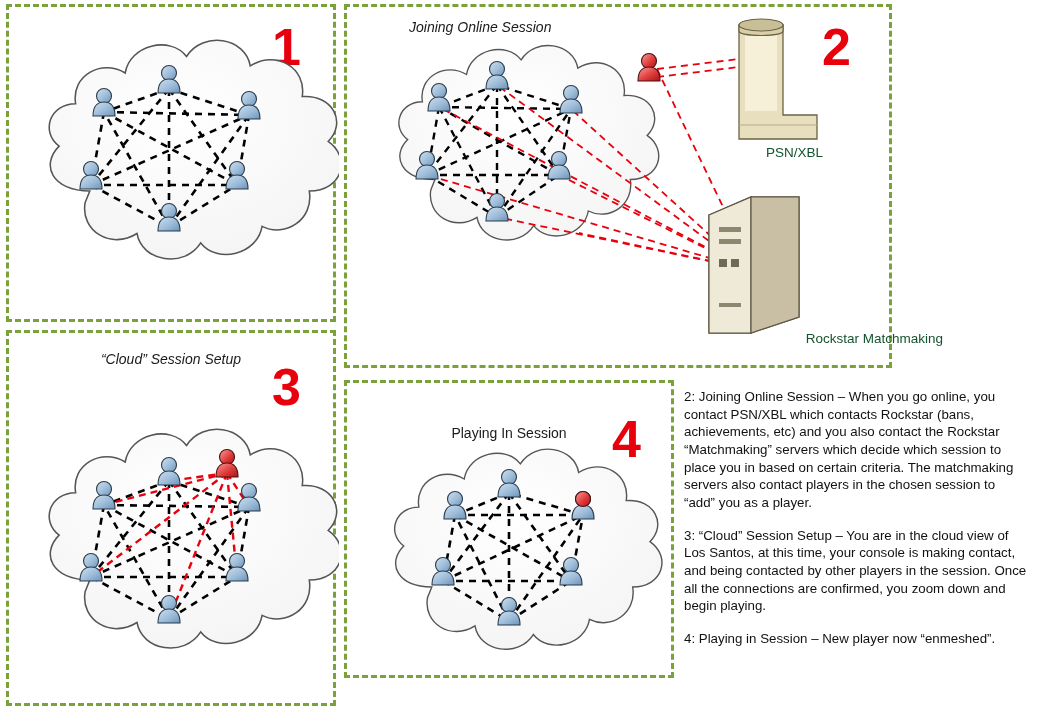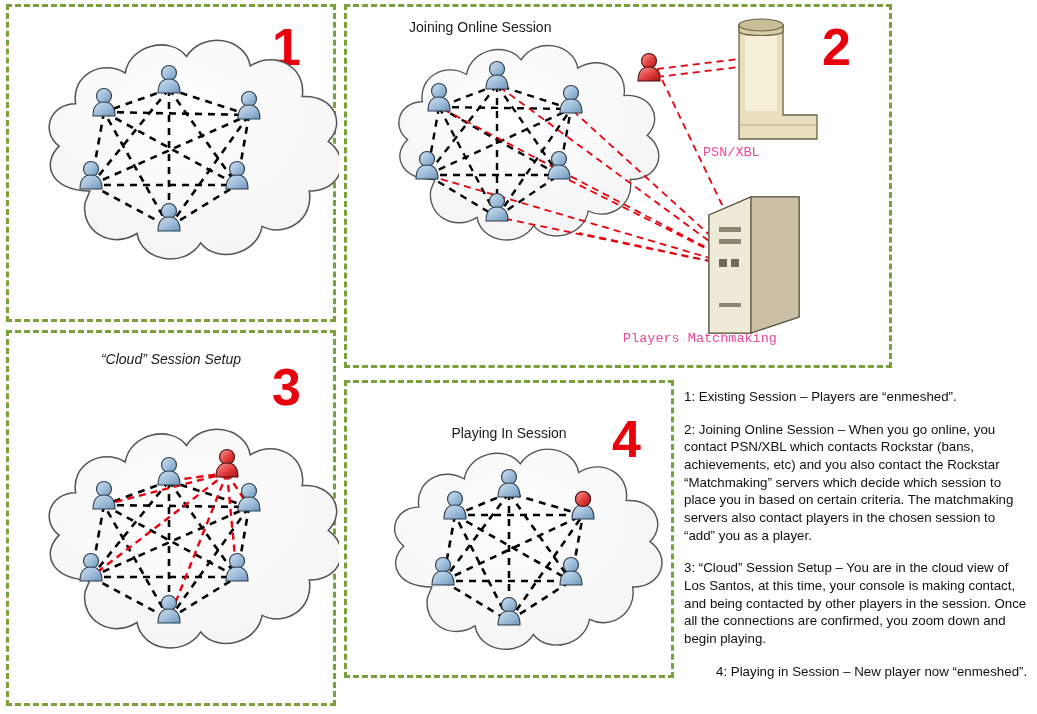--- a/index.html
+++ b/index.html
@@ -27,21 +27,21 @@
 
   .panel-title {
     position: absolute;
     left: 0;
     right: 0;
     top: 12px;
     text-align: center;
     font-size: 14px;
     color: #1a1a1a;
   }
-  #panel-2 .panel-title { text-align: left; left: 62px; right: auto; }
+  #panel-2 .panel-title { text-align: left; left: 62px; right: auto; font-style: italic; }
   #panel-3 .panel-title { top: 18px; font-style: italic; }
   #panel-4 .panel-title { top: 25px; margin-top: 17px; }
 
   .panel-num {
     position: absolute;
     font-size: 52px;
     font-weight: bold;
     color: #e8000d;
     line-height: 1;
   }
@@ -60,28 +60,27 @@
   .notes {
     position: absolute;
     left: 684px;
     top: 388px;
     width: 344px;
     font-size: 13.3px;
     line-height: 1.33;
     color: #111111;
   }
   .notes p { margin: 0 0 15px 0; }
-  .notes p:last-child { margin-bottom: 0; margin-left: 32px; }
+  .notes p:last-child { margin-bottom: 0; }
 
   .label {
     position: absolute;
     font-size: 13.5px;
-    color: #ec4899;
-    text-align: left;
-    font-family: Liberation Mono, monospace;
+    color: #14532d;
+    text-align: right;
   }
   #label-psn   { left: 700px; top: 142px; width: 120px; }
   #label-rock  { left: 650px; top: 328px; width: 320px; }
 </style>
 </head>
 <body>
 
 <div class="panel" id="panel-1">
   <div class="panel-num" id="num-1">1</div>
   <svg class="diagram-svg" width="330" height="318" viewBox="0 0 330 318">
@@ -217,21 +216,21 @@
       <path d="M362,208 L404,190 L404,326 L362,326 Z" fill="#efe9d8" stroke="#5e5742" stroke-width="1.2"></path>
       <path d="M404,190 L452,190 L452,310 L404,326 Z" fill="#c8bfa5" stroke="#5e5742" stroke-width="1.2"></path>
       <rect x="372" y="220" width="22" height="5" fill="#8e8770"></rect>
       <rect x="372" y="232" width="22" height="5" fill="#8e8770"></rect>
       <rect x="372" y="252" width="8" height="8" fill="#6f6a58"></rect>
       <rect x="384" y="252" width="8" height="8" fill="#6f6a58"></rect>
       <rect x="372" y="296" width="22" height="4" fill="#8e8770"></rect>
     </g>
   </svg>
   <div class="label" id="label-psn" style="left:356px; top:138px;">PSN/XBL</div>
-  <div class="label" id="label-rock" style="left:276px; top:324px; width:320px;">Players Matchmaking</div>
+  <div class="label" id="label-rock" style="left:276px; top:324px; width:320px;">Rockstar Matchmaking</div>
 </div>
 
 <div class="panel" id="panel-3">
   <div class="panel-title">“Cloud” Session Setup</div>
   <div class="panel-num" id="num-3">3</div>
   <svg class="diagram-svg" width="330" height="376" viewBox="0 0 330 376">
     <use href="#cloudpath" fill="url(#cloudg)" stroke="#555" stroke-width="1.3" transform="translate(10,70) scale(1.18)"></use>
 
     <g stroke="#000" stroke-width="2.6" stroke-dasharray="7,6" fill="none">
       <path d="M160,148 L95,172"></path>
@@ -301,17 +300,16 @@
       <use href="#person" x="224" y="190"></use>
     </g>
     <g>
       <use href="#person" x="236" y="124"></use>
       <circle cx="236" cy="116" r="7.5" fill="url(#rbody)" stroke="#4a1111" stroke-width="1.1"></circle>
     </g>
   </svg>
 </div>
 
 <div class="notes">
-  <p>1: Existing Session – Players are “enmeshed”.</p>
   <p>2: Joining Online Session – When you go online, you contact PSN/XBL which contacts Rockstar (bans, achievements, etc) and you also contact the Rockstar “Matchmaking” servers which decide which session to place you in based on certain criteria. The matchmaking servers also contact players in the chosen session to “add” you as a player.</p>
   <p>3: “Cloud” Session Setup – You are in the cloud view of Los Santos, at this time, your console is making contact, and being contacted by other players in the session. Once all the connections are confirmed, you zoom down and begin playing.</p>
   <p>4: Playing in Session – New player now “enmeshed”.</p>
 </div>
 
 </body></html>

